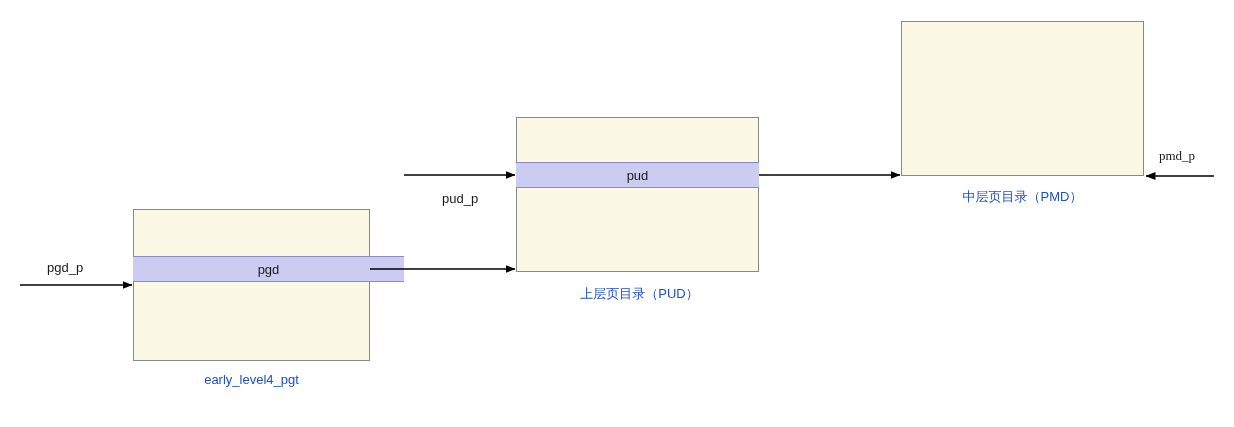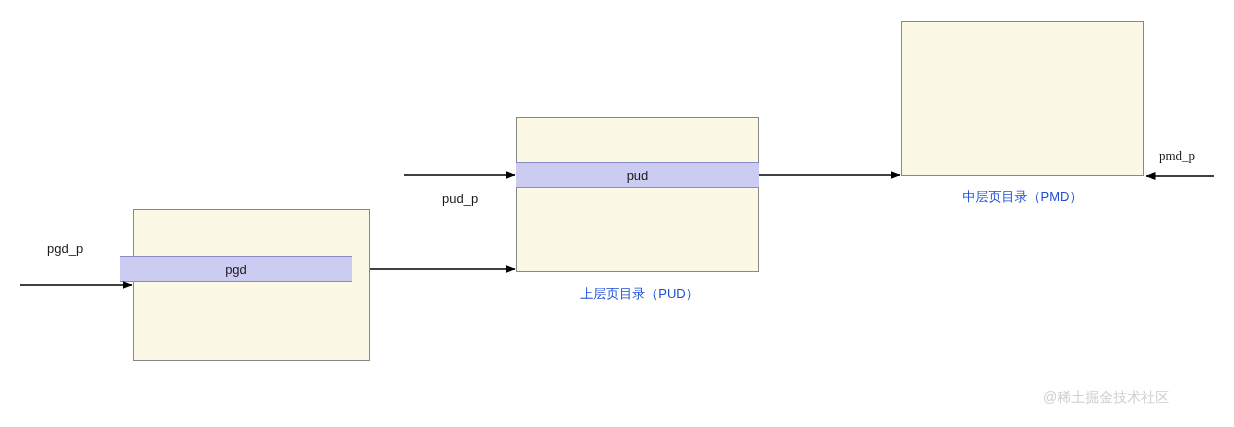--- a/index.html
+++ b/index.html
@@ -59,21 +59,21 @@
     color: #cfcfcf;
     white-space: nowrap;
   }
 </style>
 </head>
 <body>
 
 <div id="canvas">
 
   <div class="box" style="left:133px; top:209px; width:237px; height:152px;"></div>
-  <div class="band" style="left:120px; top:256px; width:232px; height:26px;align-items:center;">
+  <div class="band" style="left:133px; top:256px; width:271px; height:26px;align-items:center;">
     <span>pgd</span>
   </div>
 
   <div class="box" style="left:516px; top:117px; width:243px; height:155px;"></div>
   <div class="band" style="left:516px; top:162px; width:243px; height:26px;">
     <span>pud</span>
   </div>
 
   <div class="box" style="left:901px; top:21px; width:243px; height:155px;"></div>
 
@@ -88,22 +88,22 @@
 
     <line x1="370" y1="269" x2="515" y2="269" stroke="#000000" stroke-width="1.6" marker-end="url(#ah)"></line>
 
     <line x1="404" y1="175" x2="515" y2="175" stroke="#000000" stroke-width="1.6" marker-end="url(#ah)"></line>
 
     <line x1="759" y1="175" x2="900" y2="175" stroke="#000000" stroke-width="1.6" marker-end="url(#ah)"></line>
 
     <line x1="1214" y1="176" x2="1146" y2="176" stroke="#000000" stroke-width="1.6" marker-end="url(#ah)"></line>
   </svg>
 
-  <div class="arrow-label" style="left:47px; top:241px;">pgd_p</div>
+  <div class="arrow-label" style="left:47px; top:260px;">pgd_p</div>
   <div class="arrow-label" style="left:442px; top:164px;margin-top:27px;">pud_p</div>
   <div class="arrow-label" style="left:1159px; top:148px;font-family:Liberation Serif, serif;">pmd_p</div>
 
+  <div class="caption" style="left:133px; top:372px; width:237px;">early_level4_pgt</div>
   <div class="caption" style="left:518px; top:285px; width:243px;">上层页目录（PUD）</div>
   <div class="caption" style="left:901px; top:188px; width:243px;">中层页目录（PMD）</div>
 
-  <div class="watermark" style="left:1043px; top:389px;">@稀土掘金技术社区</div>
 
 </div>
 
 </body></html>

